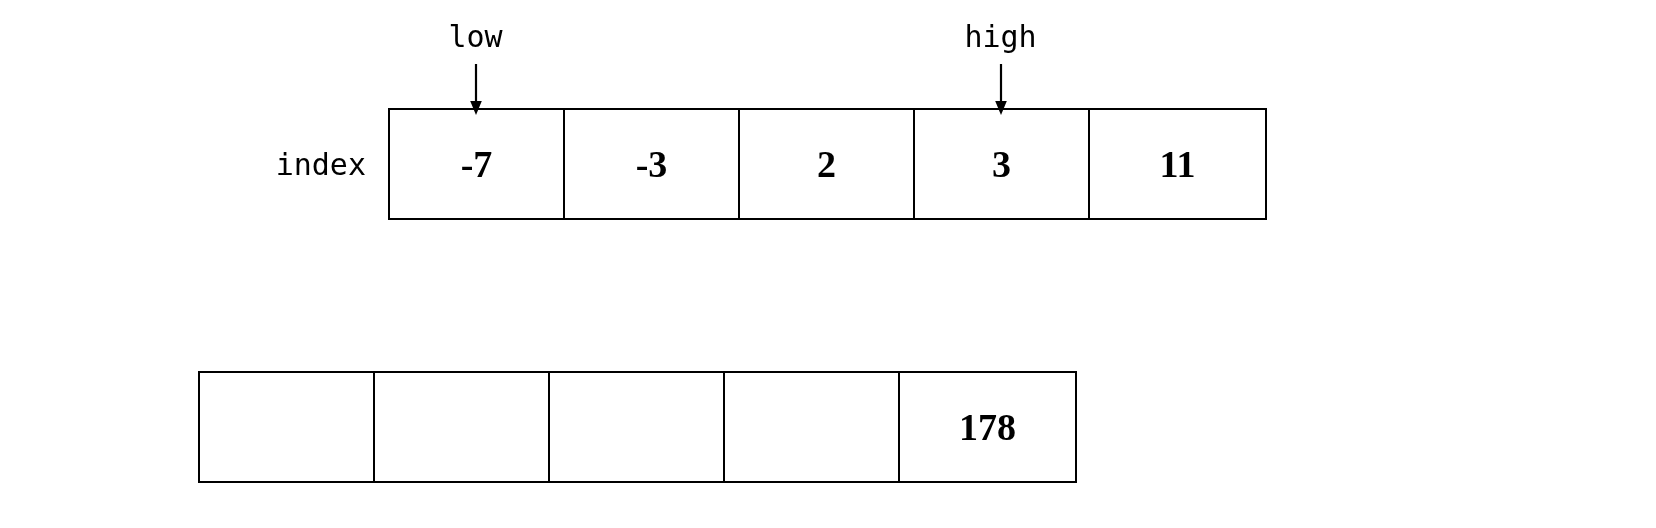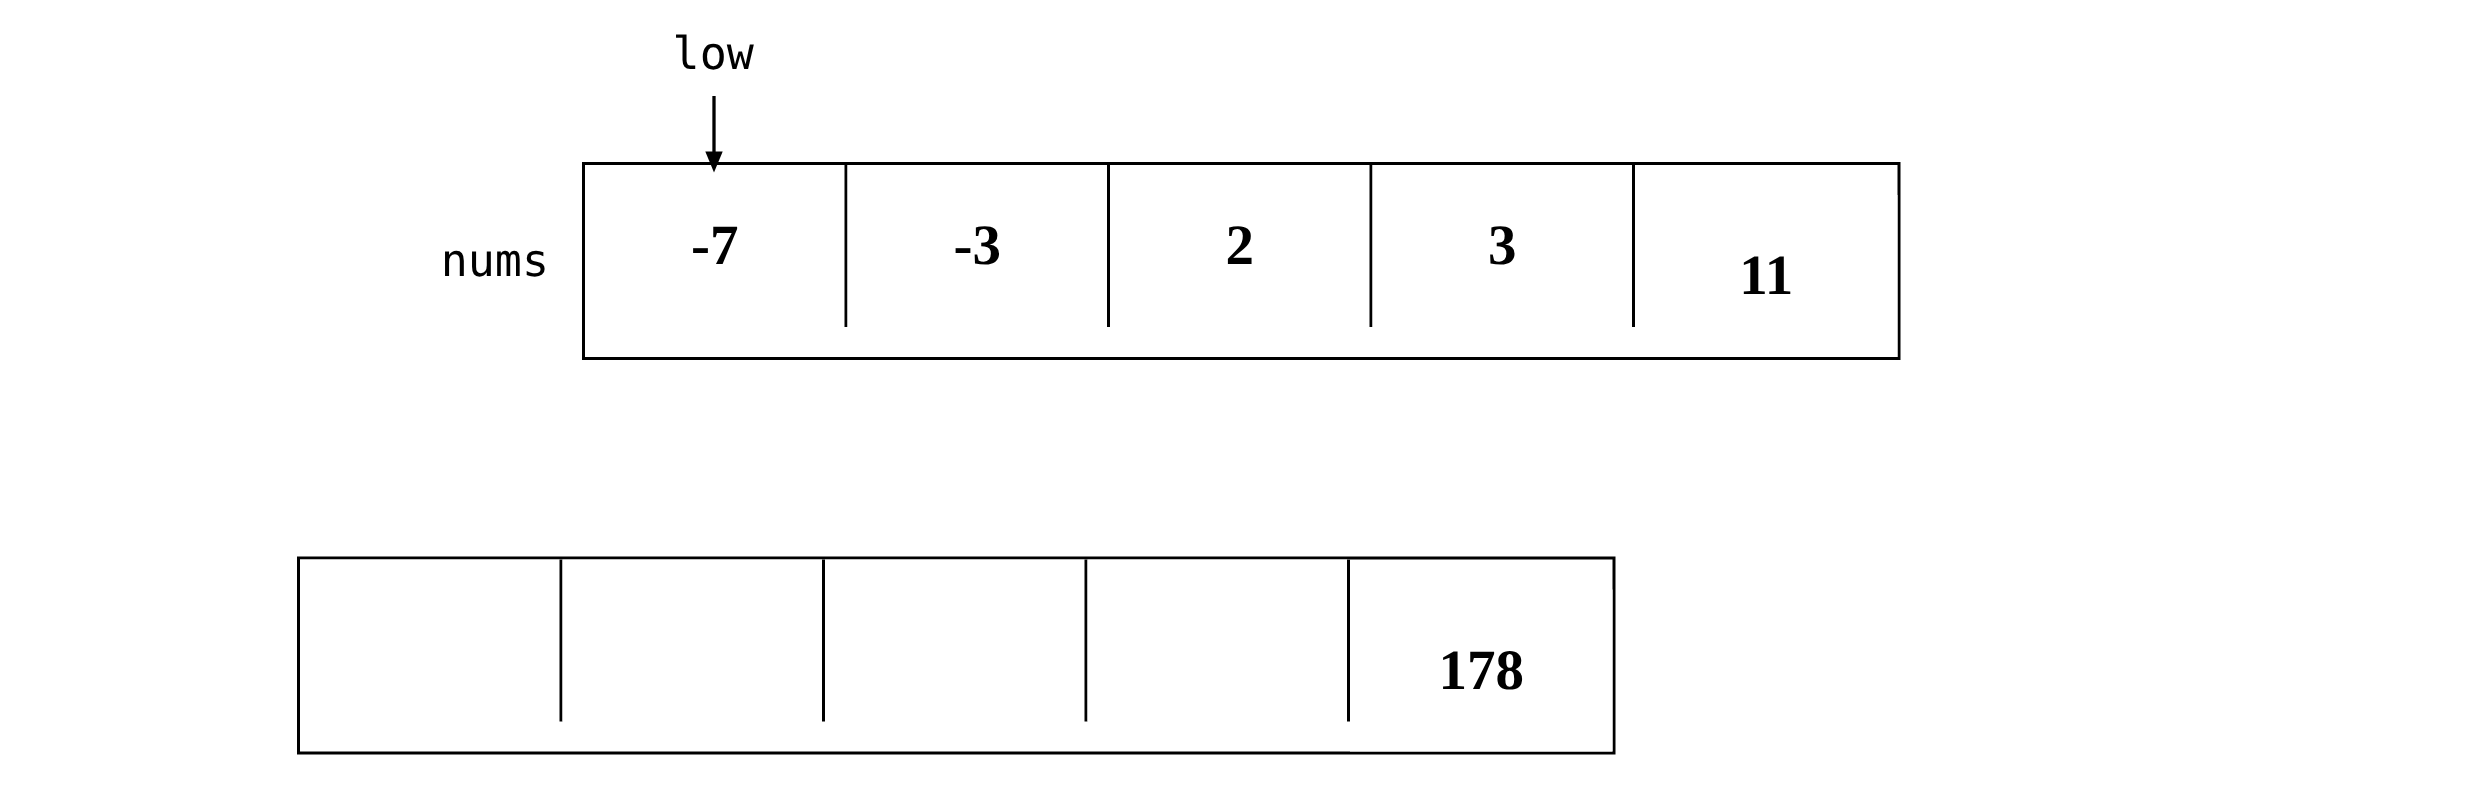--- a/index.html
+++ b/index.html
@@ -58,21 +58,20 @@
     align-items: center;
     justify-content: center;
     font-family: "Liberation Serif", "DejaVu Serif", serif;
     font-weight: bold;
     font-size: 38px;
     color: #000000;
     background: #ffffff;
   }
   .cell:last-child {
     border-right: none;
-    margin-top: 20px;
   }
 
   
   .pointer {
     position: absolute;
     display: flex;
     flex-direction: column;
     align-items: center;
     pointer-events: none;
   }
@@ -89,40 +88,49 @@
     height: 52px;
     display: block;
   }
 </style>
 </head>
 <body>
 
 <div class="diagram">
 
   <div class="array-row" style="left:198px; top:108px;">
-    <div class="row-label">nums</div>
+    <div class="row-label">index</div>
     <div class="cells">
       <div class="cell">-7</div>
       <div class="cell">-3</div>
       <div class="cell">2</div>
       <div class="cell">3</div>
       <div class="cell">11</div>
     </div>
   </div>
 
   <div class="pointer" style="left:411px; top:22px; width:129px;">
     <div class="pointer-label">low</div>
     <span class="pointer-arrow">
       <svg width="18" height="52" viewBox="0 0 18 52" xmlns="http://www.w3.org/2000/svg">
         <line x1="9" y1="0" x2="9" y2="40" stroke="#000000" stroke-width="2.2"></line>
         <polygon points="9,51 3.2,37 14.8,37" fill="#000000"></polygon>
       </svg>
     </span>
   </div>
 
+  <div class="pointer" style="left:936px; top:22px; width:129px;">
+    <div class="pointer-label">high</div>
+    <span class="pointer-arrow">
+      <svg width="18" height="52" viewBox="0 0 18 52" xmlns="http://www.w3.org/2000/svg">
+        <line x1="9" y1="0" x2="9" y2="40" stroke="#000000" stroke-width="2.2"></line>
+        <polygon points="9,51 3.2,37 14.8,37" fill="#000000"></polygon>
+      </svg>
+    </span>
+  </div>
 
   <div class="array-row" style="left:198px; top:371px;">
     <div class="cells">
       <div class="cell"></div>
       <div class="cell"></div>
       <div class="cell"></div>
       <div class="cell"></div>
       <div class="cell">178</div>
     </div>
   </div>

